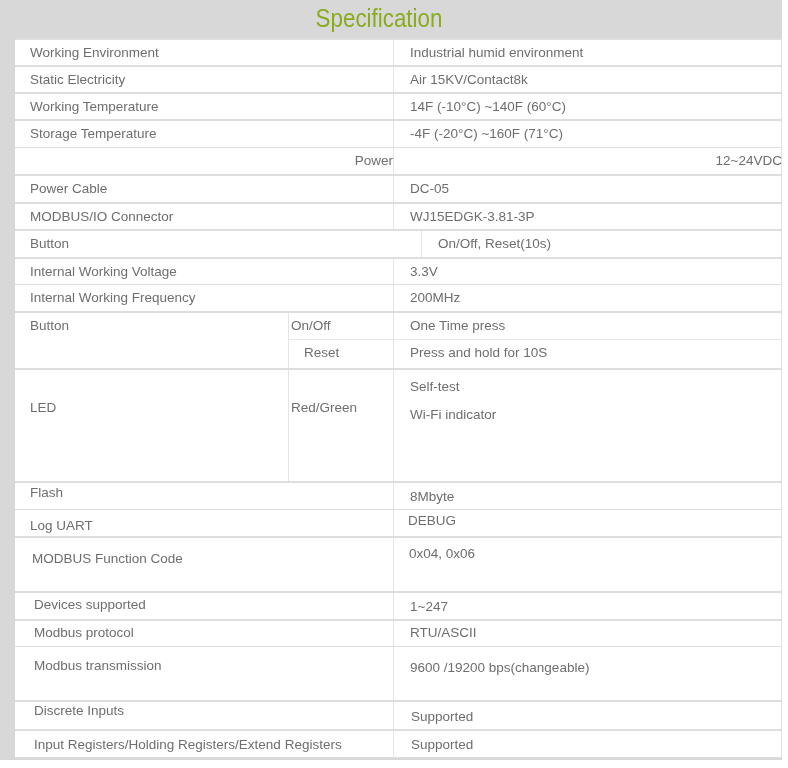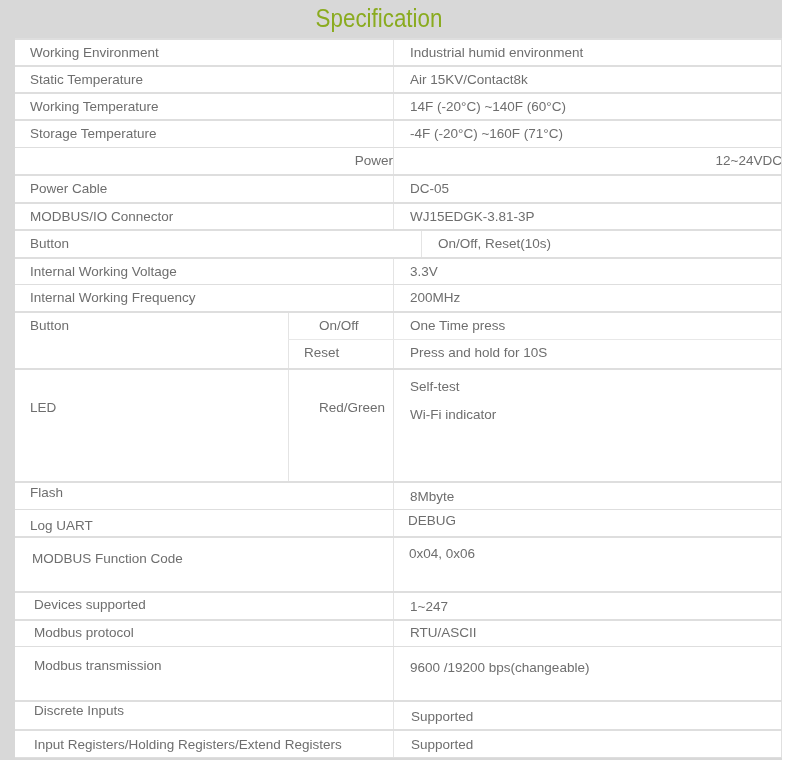--- a/index.html
+++ b/index.html
@@ -13,21 +13,21 @@
       font-family: "Liberation Sans Narrow", "Liberation Sans", sans-serif;
       transform: scaleX(0.86); transform-origin: 379px 0;
       letter-spacing: 0;
     }
     .table { position: absolute; left: 15px; top: 38px; width: 767px; }
     .row { position: absolute; left: 0; width: 767px; background: #ffffff; border-top: 2px solid #dedede; }
     .cell { position: absolute; top: 0; height: 100%; padding-left: 15px; white-space: nowrap; }
     .c1 { left: 0; width: 378px; }
     .c2 { left: 378px; width: 389px; border-left: 1px solid #e4e4e4; padding-left: 16px; }
     .c1a { left: 0; width: 273px; }
-    .c1b { left: 273px; width: 105px; border-left: 1px solid #e4e4e4; padding-left: 30px; }
+    .c1b { left: 273px; width: 105px; border-left: 1px solid #e4e4e4; padding-left: 2px; }
     .narrow { font-family: "Liberation Sans Narrow", "Liberation Sans", sans-serif; }
     .cell span { display: block; }
     .sub-row { position: absolute; left: 273px; width: 494px; border-top: 1px solid #e8e8e8; }
     .right-edge { position: absolute; right: 0; top: 0; width: 1px; height: 100%; background: #e0e0e0; }
   </style>
 </head>
 <body>
 
 <div class="bg"></div>
 <div class="bg-right"></div>
@@ -35,27 +35,27 @@
 <div class="title">Specification</div>
 
 <div class="table">
 
   <div class="row" style="top:0px;height:27px;">
     <div class="cell c1" style="line-height:25px;">Working Environment</div>
     <div class="cell c2" style="line-height:25px;">Industrial humid environment</div>
     <div class="right-edge"></div>
   </div>
   <div class="row" style="top:27px;height:27px;">
-    <div class="cell c1" style="line-height:25px;">Static Temperature</div>
+    <div class="cell c1" style="line-height:25px;">Static Electricity</div>
     <div class="cell c2" style="line-height:25px;">Air 15KV/Contact8k</div>
     <div class="right-edge"></div>
   </div>
   <div class="row" style="top:54px;height:27px;">
     <div class="cell c1" style="line-height:25px;">Working Temperature</div>
-    <div class="cell c2" style="line-height:25px;">14F (-20°C) ~140F (60°C)</div>
+    <div class="cell c2" style="line-height:25px;">14F (-10°C) ~140F (60°C)</div>
     <div class="right-edge"></div>
   </div>
   <div class="row" style="top:81px;height:28px;">
     <div class="cell c1" style="line-height:26px;">Storage Temperature</div>
     <div class="cell c2" style="line-height:26px;">-4F (-20°C) ~160F (71°C)</div>
     <div class="right-edge"></div>
   </div>
   <div class="row" style="top:109px;height:27px;border-top-width:1px;text-align:right;">
     <div class="cell c1" style="line-height:26px;">Power</div>
     <div class="cell c2" style="line-height:26px;">12~24VDC</div>

